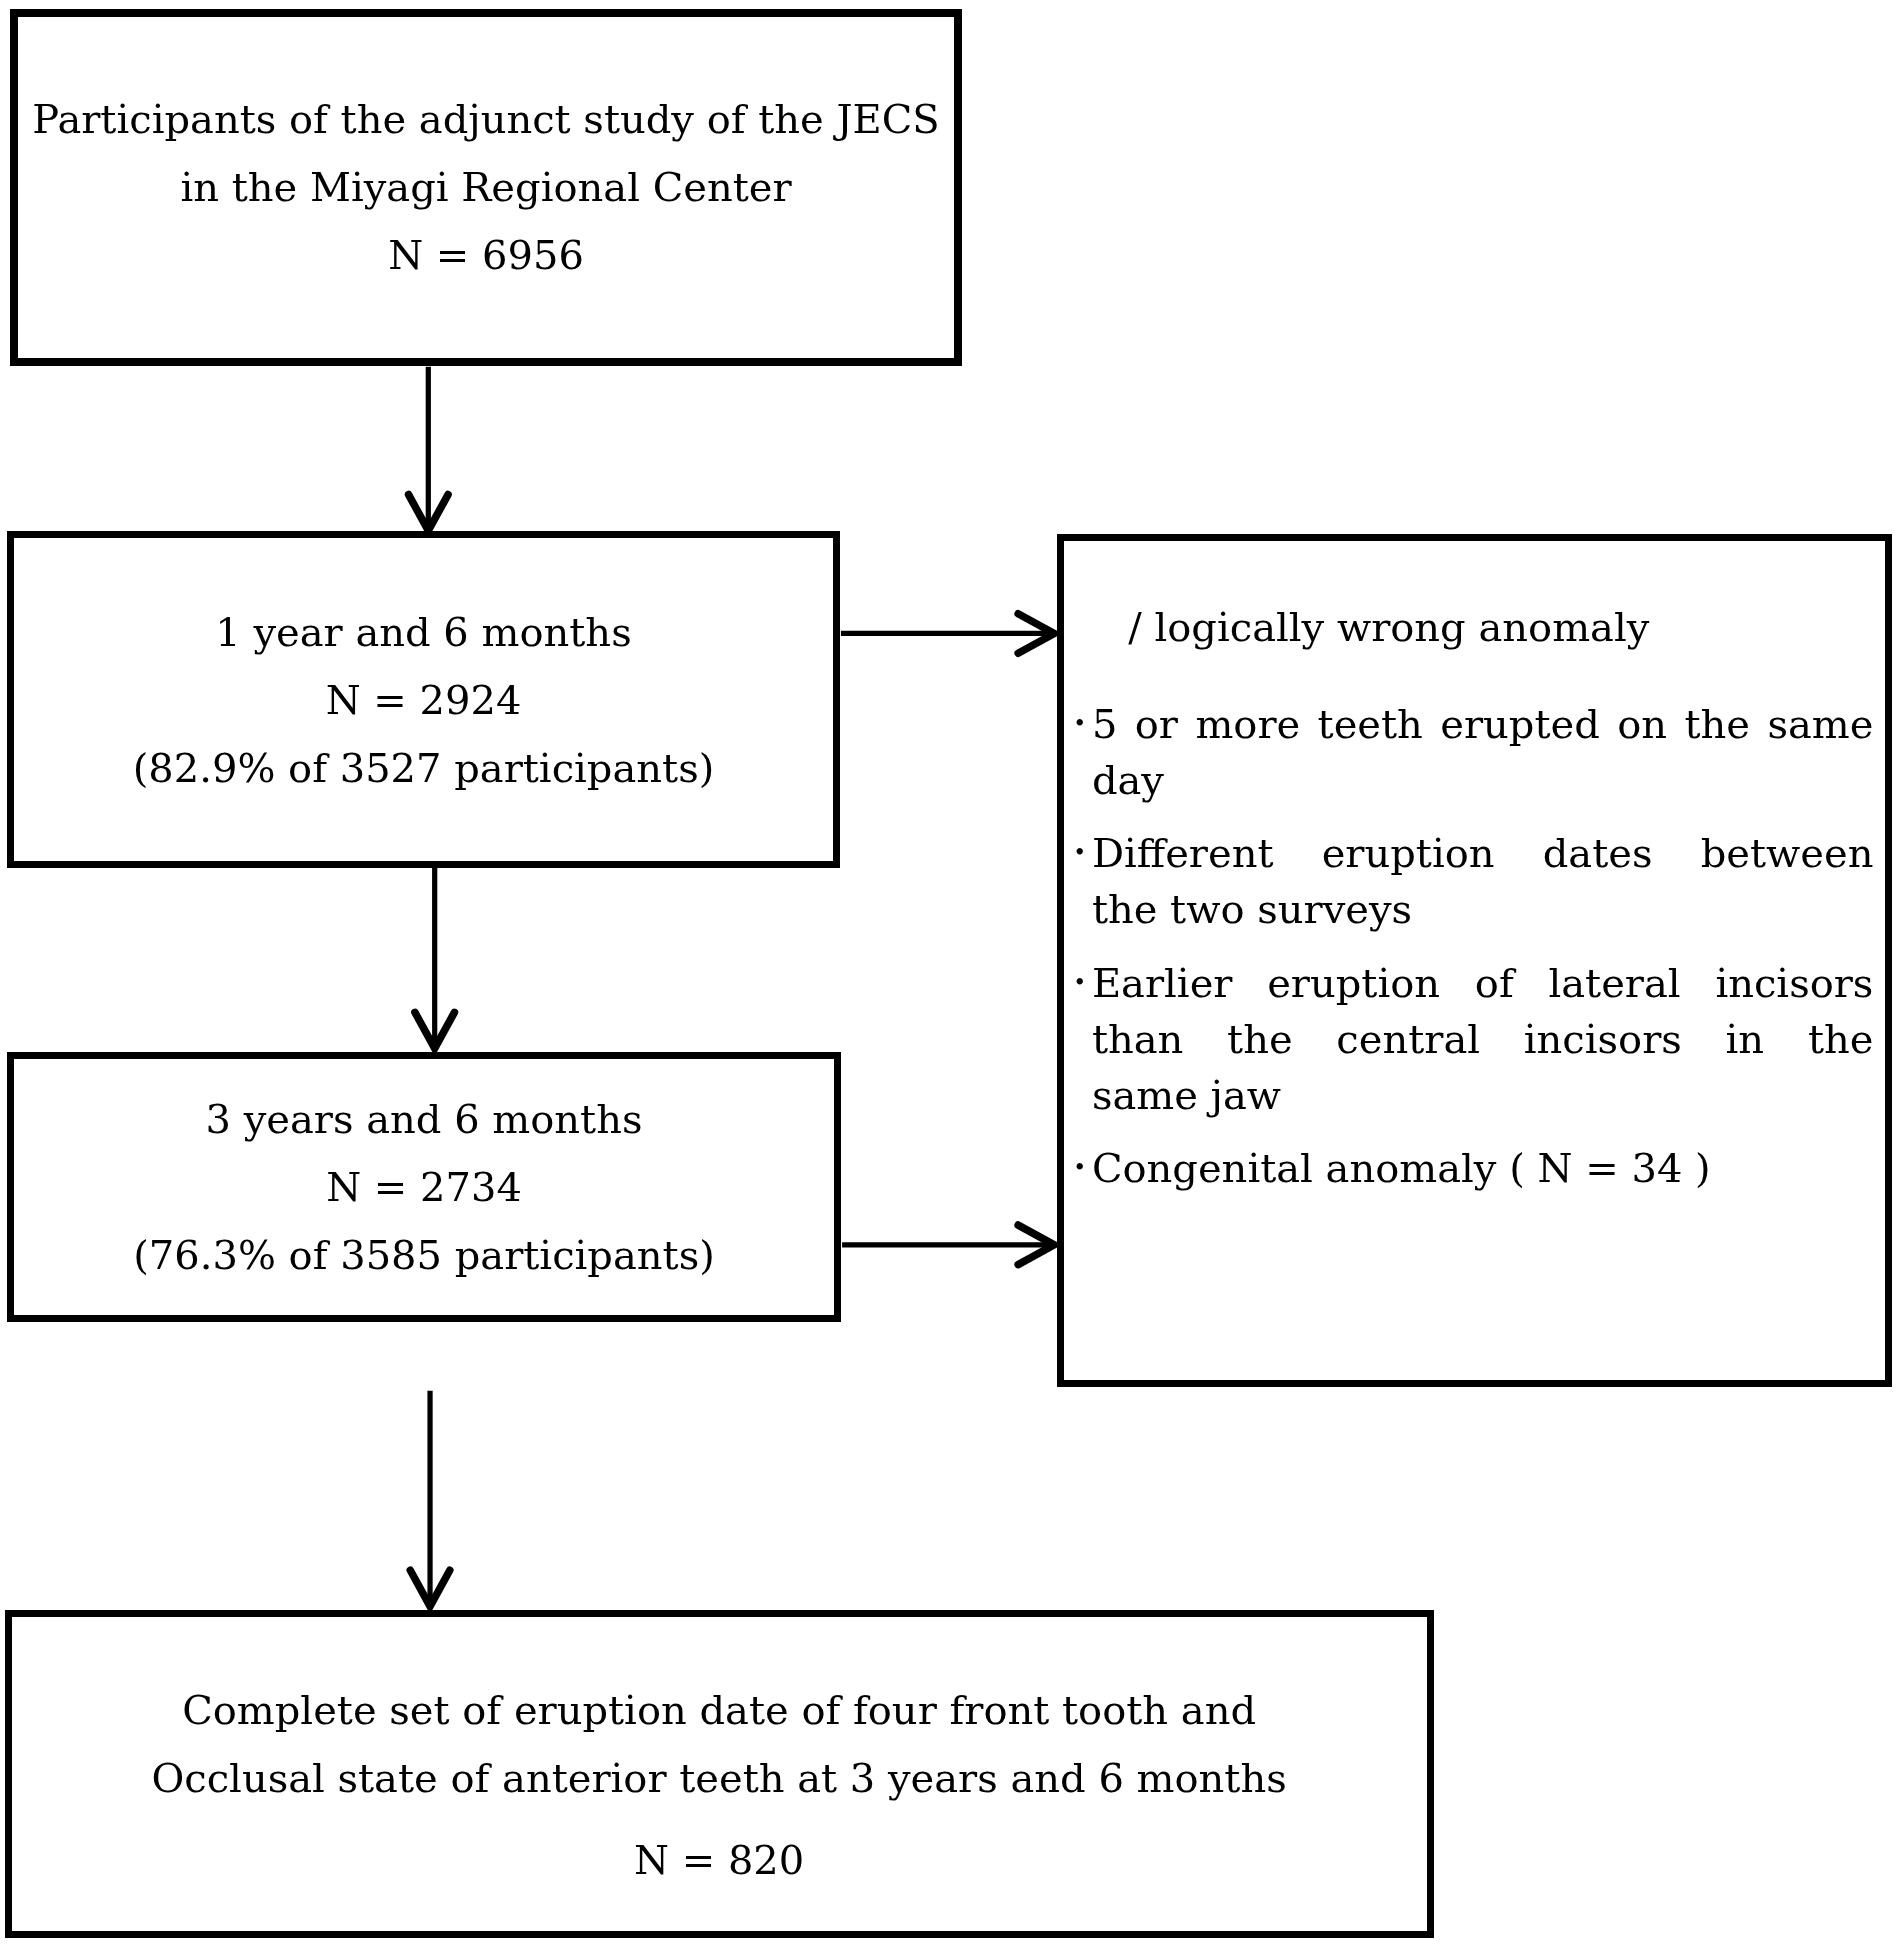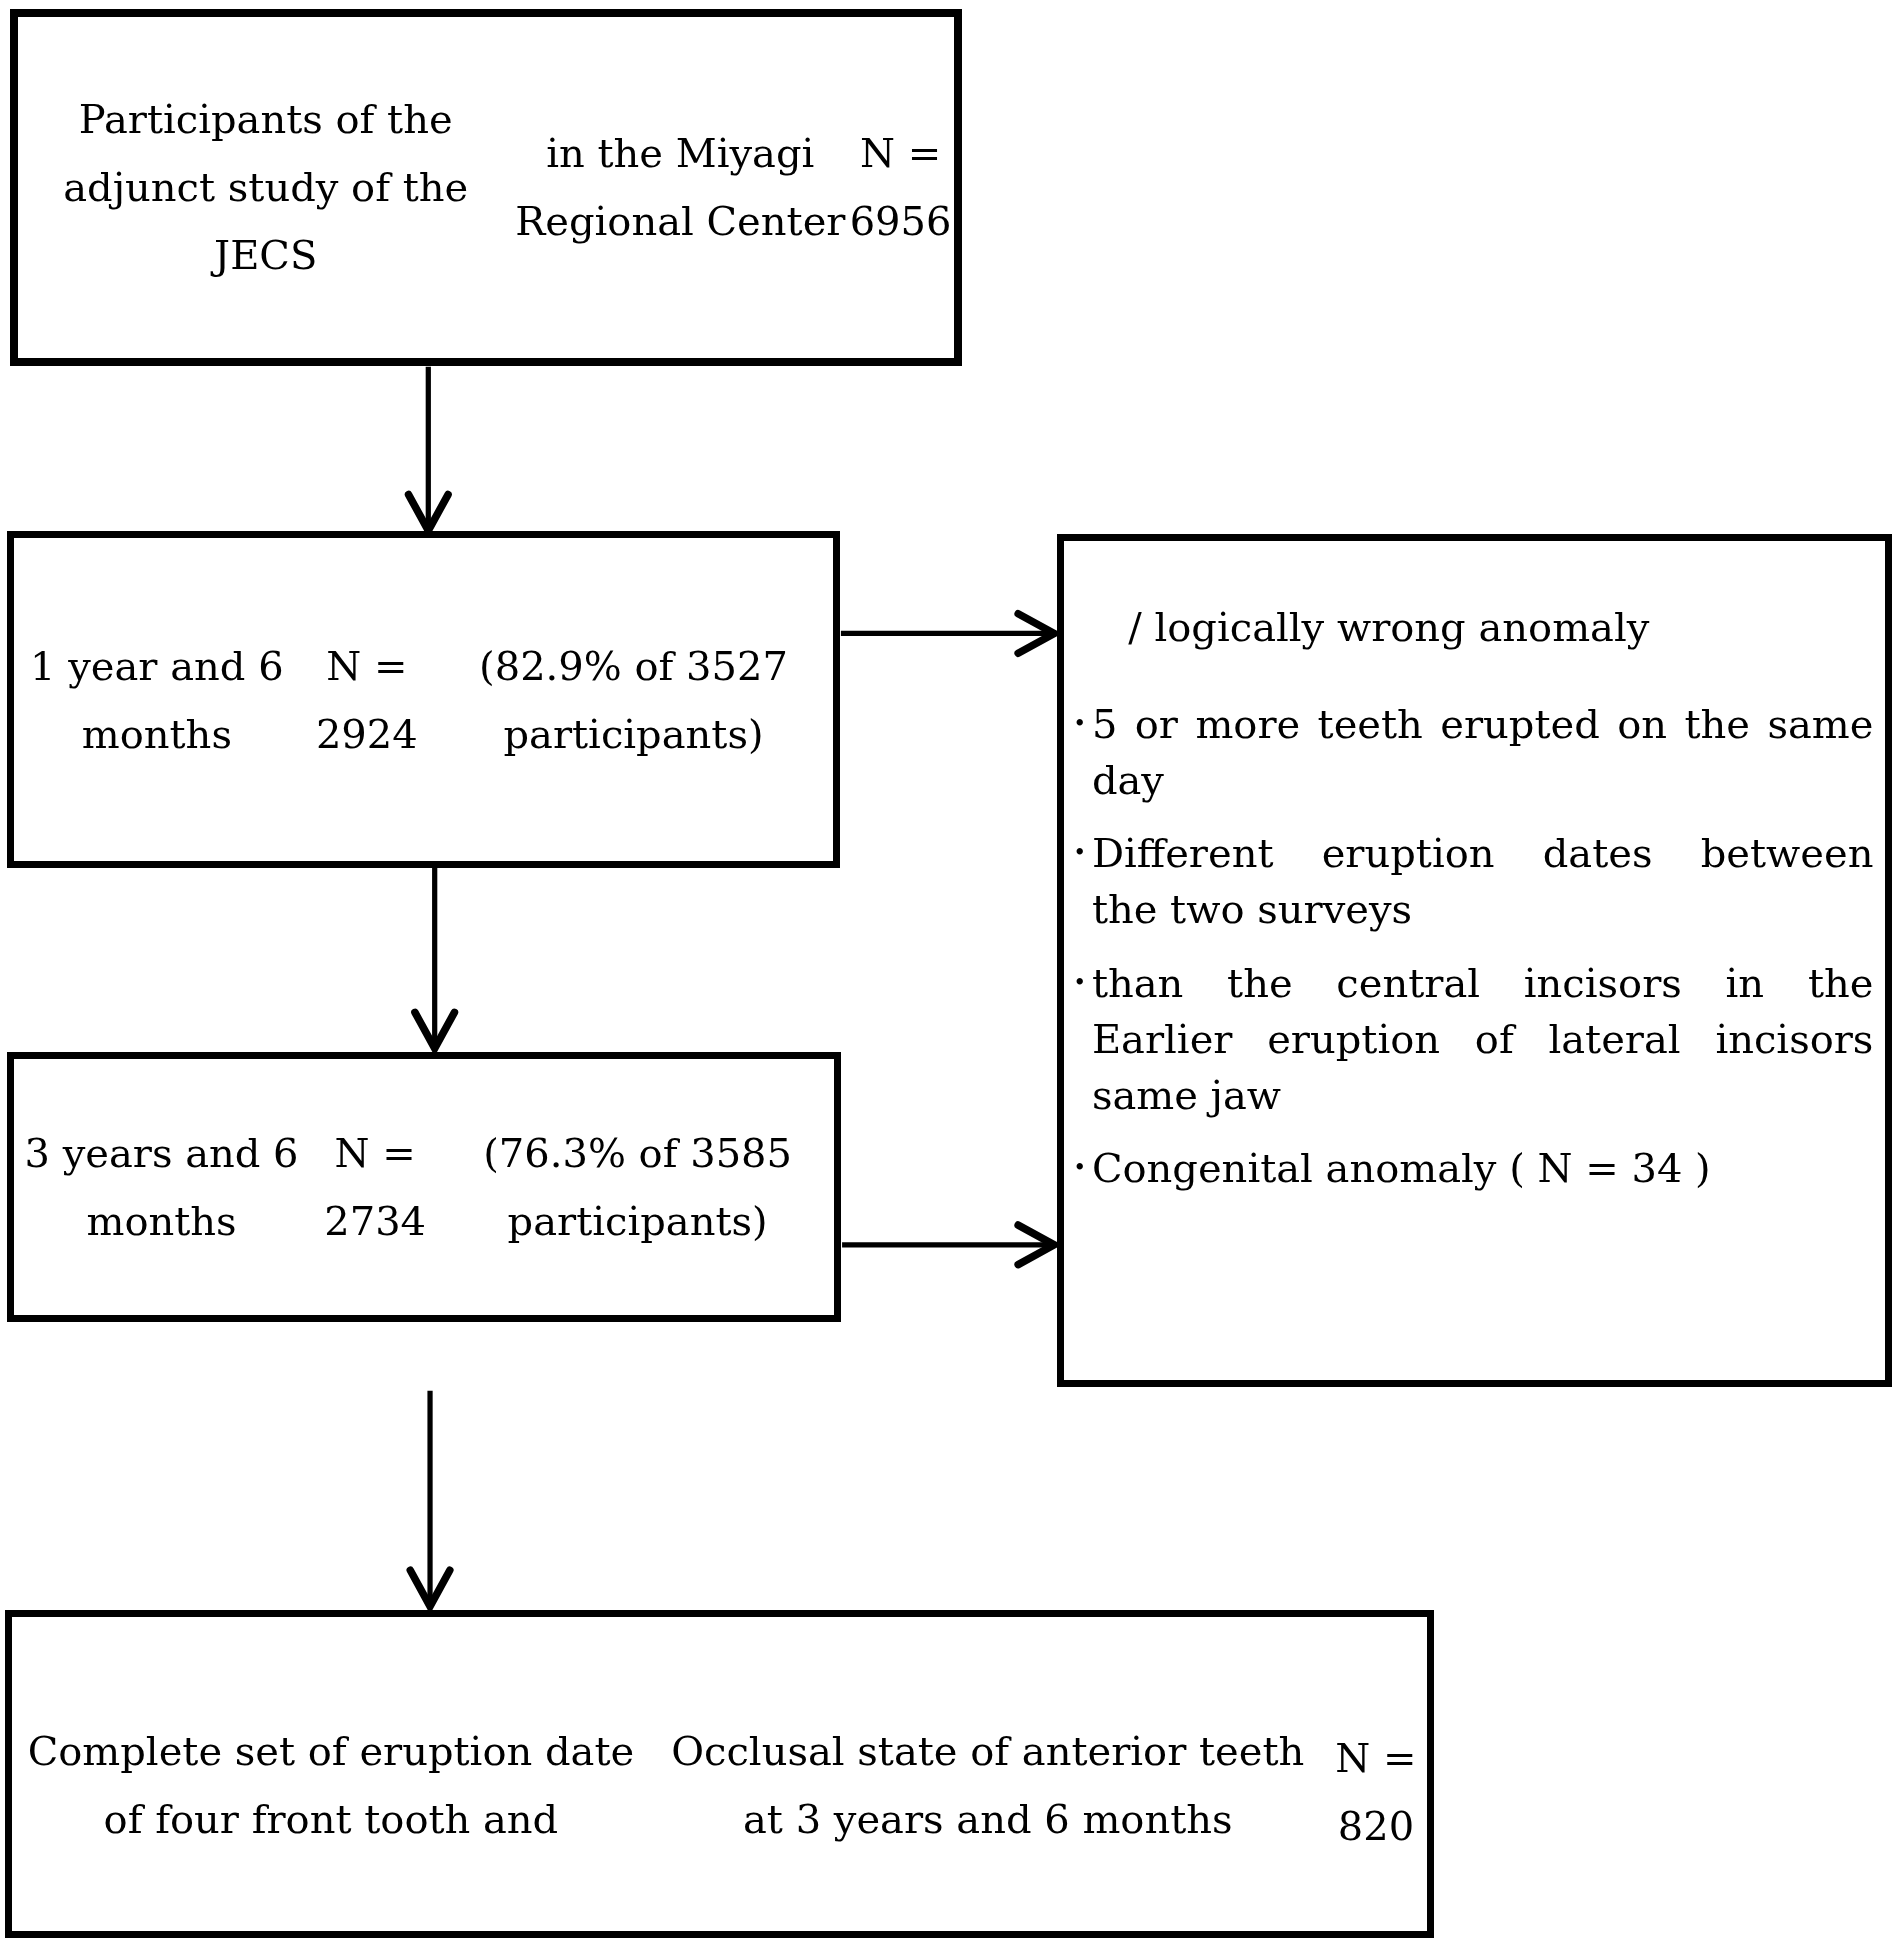--- a/index.html
+++ b/index.html
@@ -16,23 +16,23 @@
   .box{
     position:absolute;
     box-sizing:border-box;
     border:7px solid #000000;
     background:#ffffff;
     font-size:40px;
     line-height:68px;
   }
   .centerbox{
     display:flex;
+    flex-direction:column;
     justify-content:center;
     align-items:center;
-    text-align:center;
   }
   .box-participants{left:10px;top:8.7px;width:952px;height:357px;border-width:8.1px;}
   .box-1y6m{left:7px;top:531px;width:833px;height:337px;}
   .box-3y6m{left:7px;top:1052px;width:834px;height:270px;}
   .box-final{left:4.6px;top:1610px;width:1429px;height:328px;padding-top:21px;}
   .n-line{margin-top:14px;}
   .box-exclusion{
     left:1057px;top:534px;width:835px;height:853px;
     padding:58px 11.6px 0 9.3px;
     line-height:56px;
@@ -111,22 +111,22 @@
     </div>
 
     <div class="bullet">
       <span class="dot">•</span>
       <div class="jline">Different eruption dates between</div>
       <div>the two surveys</div>
     </div>
 
     <div class="bullet">
       <span class="dot">•</span>
+      <div class="jline">Earlier eruption of lateral incisors</div>
       <div class="jline">than the central incisors in the</div>
-      <div class="jline">Earlier eruption of lateral incisors</div>
       <div>same jaw</div>
     </div>
 
     <div class="bullet">
       <span class="dot">•</span>
       <div>Congenital anomaly ( N = 34 )</div>
     </div>
   </div>
 
 </div>

